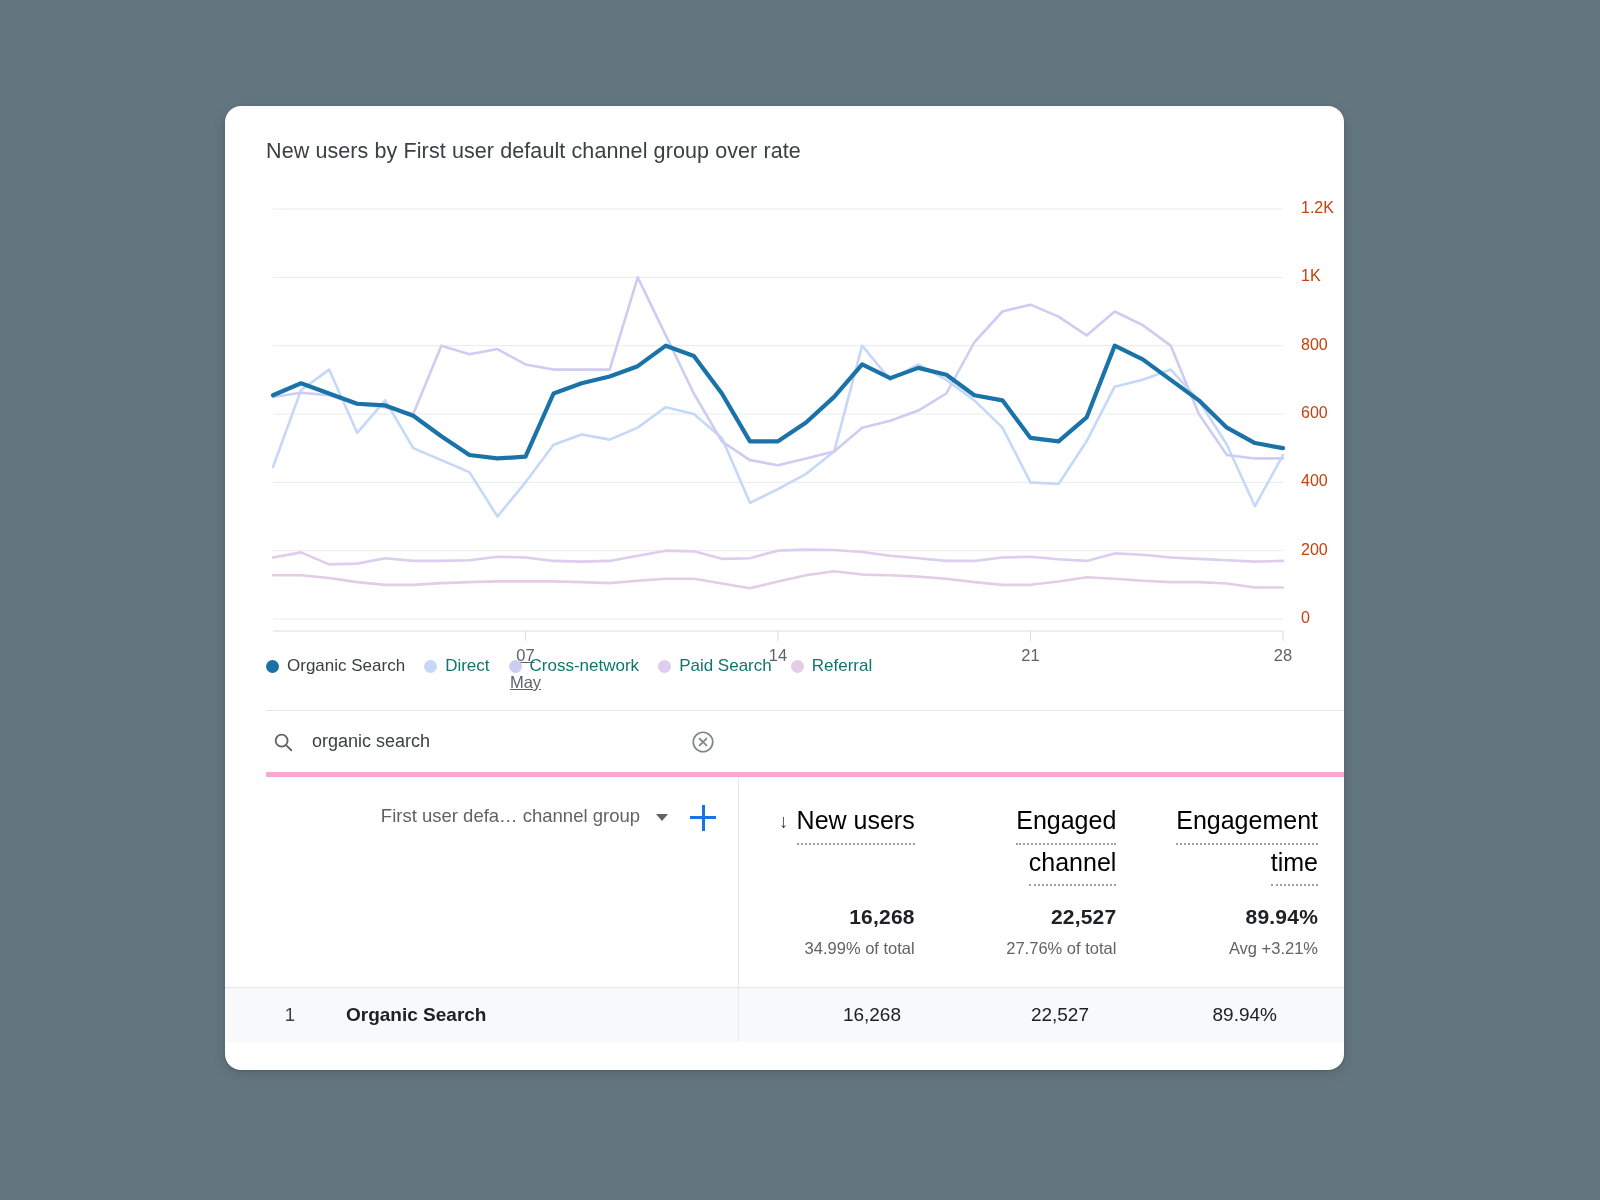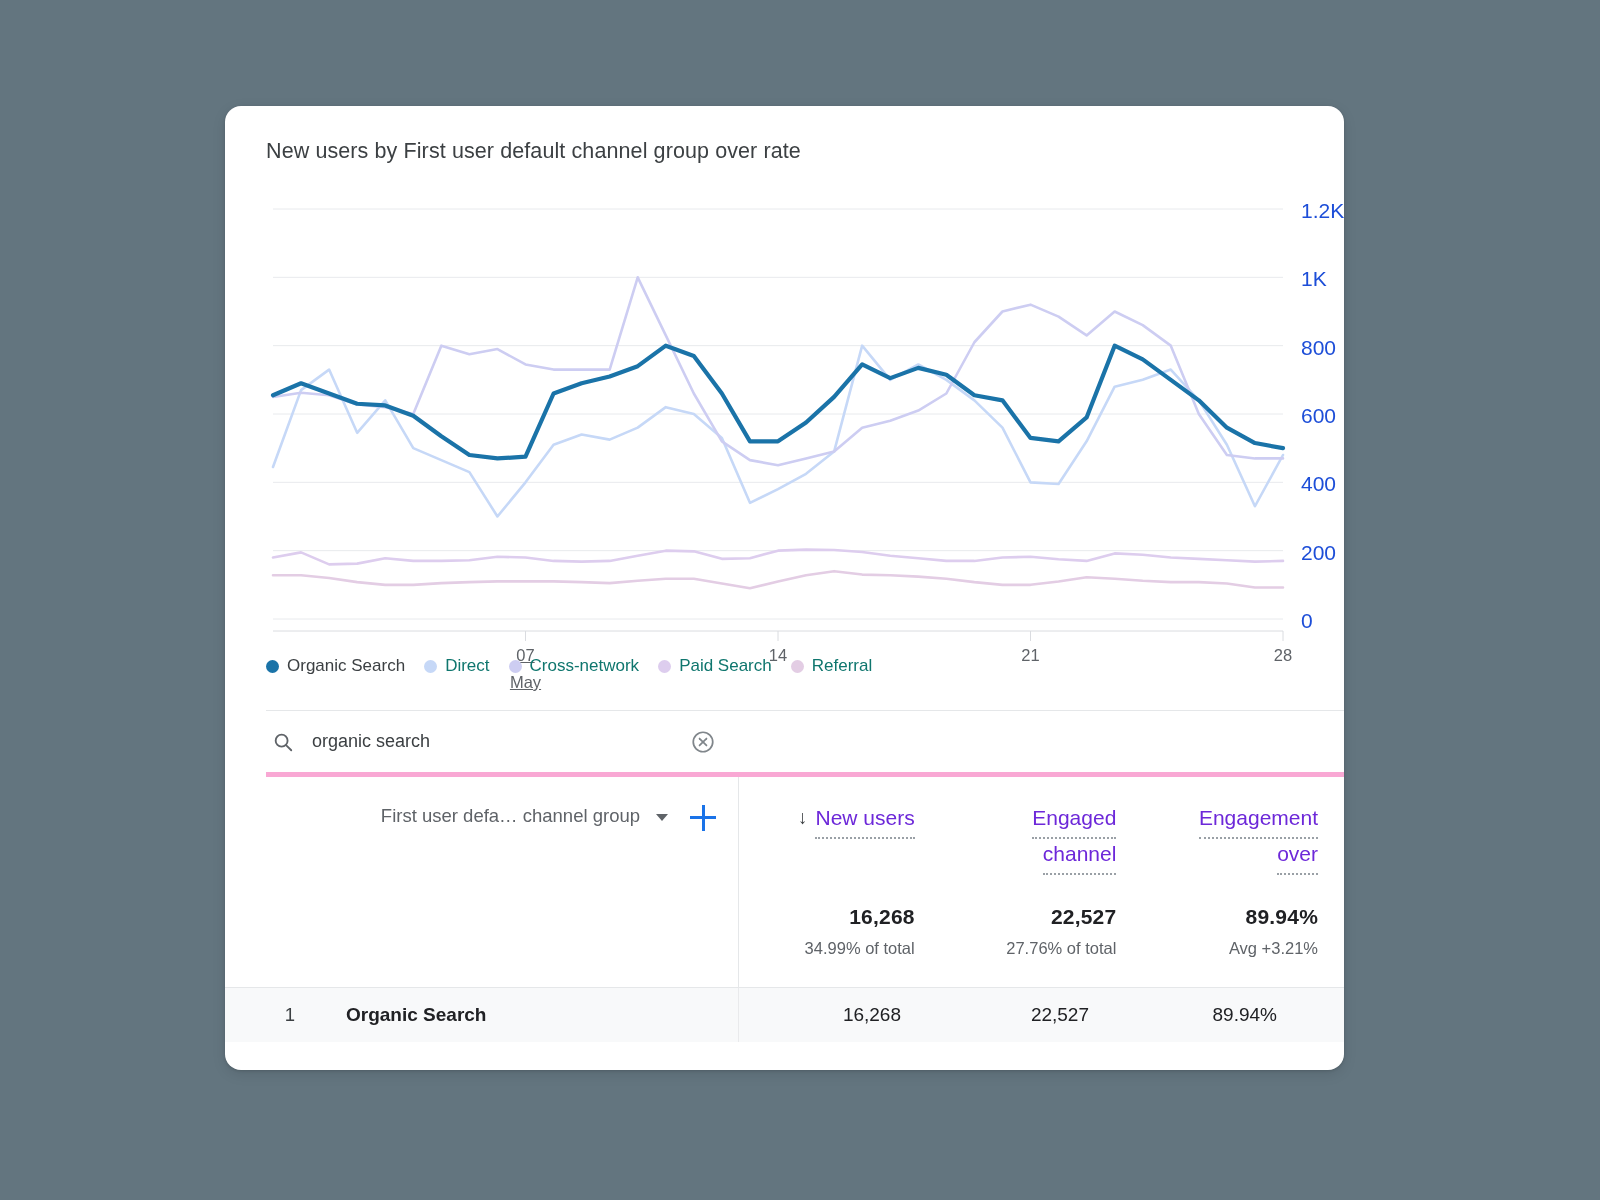--- a/index.html
+++ b/index.html
@@ -32,22 +32,22 @@
   }
 
   
   .chart-wrap { position: absolute; left: 0; top: 78px; width: 1119px; height: 500px; }
   .chart-svg { position: absolute; left: 0; top: 0; }
 
   .ytick {
     position: absolute;
     width: 60px;
     text-align: left;
-    font-size: 21px;
-    color: #1d4ed8;
+    font-size: 16px;
+    color: #c2410c;
     white-space: nowrap;
   }
   .xtick {
     position: absolute;
     font-size: 16.5px;
     color: #5f6368;
     white-space: nowrap;
     text-align: center;
     transform: translateX(-50%);
   }
@@ -127,21 +127,21 @@
   .plus-btn::after  { top: 0; left: 11.5px; height: 26px; width: 3px; }
 
   .metrics-head { flex: 1; display: flex; }
   .m-head {
     flex: 1;
     padding: 26px 26px 0 0;
     text-align: right;
   }
   .m-head .mh-line {
     display: inline-block;
-    font-size: 21px; color: #6d28d9;
+    font-size: 25px; color: #000000;
     border-bottom: 2px dotted #9aa0a6;
     padding-bottom: 4px;
     line-height: 1.42;
     cursor: pointer;
   }
   .sort-arrow {
     display: inline-block;
     font-size: 19px; color: #3c4043;
     margin-right: 8px;
     vertical-align: 1px;
@@ -261,21 +261,21 @@
 
       <div class="t-head">
         <div class="t-dim-cell">
           <span class="dim-label">First user defa… channel group</span>
           <span class="caret"></span>
           <span class="plus-btn"></span>
         </div>
         <div class="metrics-head" id="metrics-head">
             <div class="m-head"><span class="sort-arrow">↓</span><span class="mh-line">New users</span></div>
             <div class="m-head"><span class="mh-line">Engaged</span><br><span class="mh-line">channel</span></div>
-            <div class="m-head"><span class="mh-line">Engagement</span><br><span class="mh-line">over</span></div>
+            <div class="m-head"><span class="mh-line">Engagement</span><br><span class="mh-line">time</span></div>
           </div>
       </div>
 
       <div class="t-totals">
         <div class="tot-dim"></div>
         <div class="tot-metrics" id="totals-metrics">
             <div class="tot-cell">
               <div class="tot-val">16,268</div>
               <div class="tot-sub">34.99% of total</div>
             </div>

